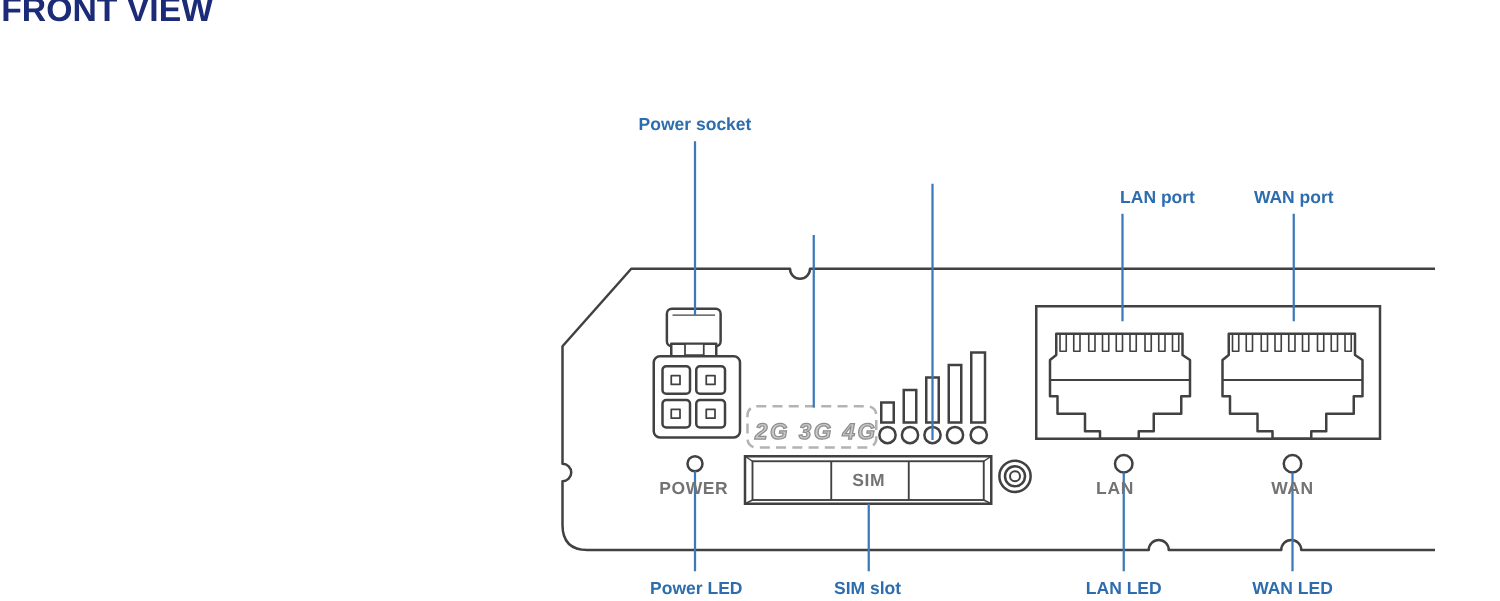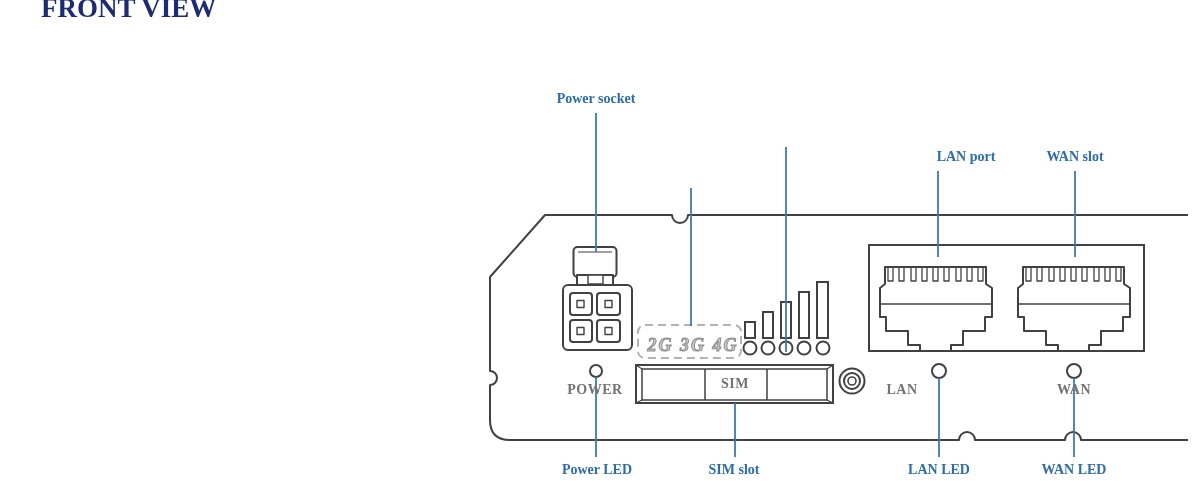--- a/index.html
+++ b/index.html
@@ -1,18 +1,18 @@
 <!DOCTYPE html>
 <html><head>
 <meta charset="utf-8">
 <style>
   html,body{margin:0;padding:0;background:#ffffff;}
   #stage{
     position:relative;width:1148px;height:481px;overflow:hidden;
-    font-family:Liberation Serif, serif;background:#ffffff;margin-left:40px;
+    font-family:Liberation Sans, sans-serif;background:#ffffff;
   }
   #title{
     position:absolute;left:1px;top:-7px;
     font-size:27px;font-weight:bold;color:#1b2b78;letter-spacing:0px;
   }
   svg{position:absolute;left:0;top:0;}
   .co{
     position:absolute;transform:translateX(-50%);
     color:#2d6dad;font-size:14px;font-weight:bold;line-height:18px;
     text-align:center;white-space:pre-line;
@@ -141,25 +141,25 @@
       <line x1="1035" y1="171" x2="1035" y2="257"></line>
       <line x1="556" y1="377" x2="556" y2="457"></line>
       <line x1="695" y1="403" x2="695" y2="457"></line>
       <line x1="899" y1="378" x2="899" y2="457"></line>
       <line x1="1034" y1="378" x2="1034" y2="457"></line>
     </g>
   </svg>
 
   <div class="co" style="left:556px;top:90px;">Power socket</div>
   <div class="co" style="left:926px;top:148px;">LAN port</div>
-  <div class="co" style="left:1035px;top:148px;">WAN slot</div>
+  <div class="co" style="left:1035px;top:148px;">WAN port</div>
   <div class="co" style="left:557px;top:461px;">Power LED</div>
   <div class="co" style="left:694px;top:461px;">SIM slot</div>
   <div class="co" style="left:899px;top:461px;">LAN LED</div>
   <div class="co" style="left:1034px;top:461px;">WAN LED</div>
 
   <div class="panel-txt" style="left:555px;top:382px;">POWER</div>
   <div class="panel-txt" style="left:695px;top:376px;">SIM</div>
-  <div class="panel-txt" style="left:854px;top:382px;padding-left:16px;">LAN</div>
+  <div class="panel-txt" style="left:884px;top:382px;padding-left:16px;">LAN</div>
   <div class="panel-txt" style="left:1034px;top:382px;">WAN</div>
   <div class="modes" style="left:653px;top:335px;">2G 3G 4G</div>
 
 </div>
 
 </body></html>

